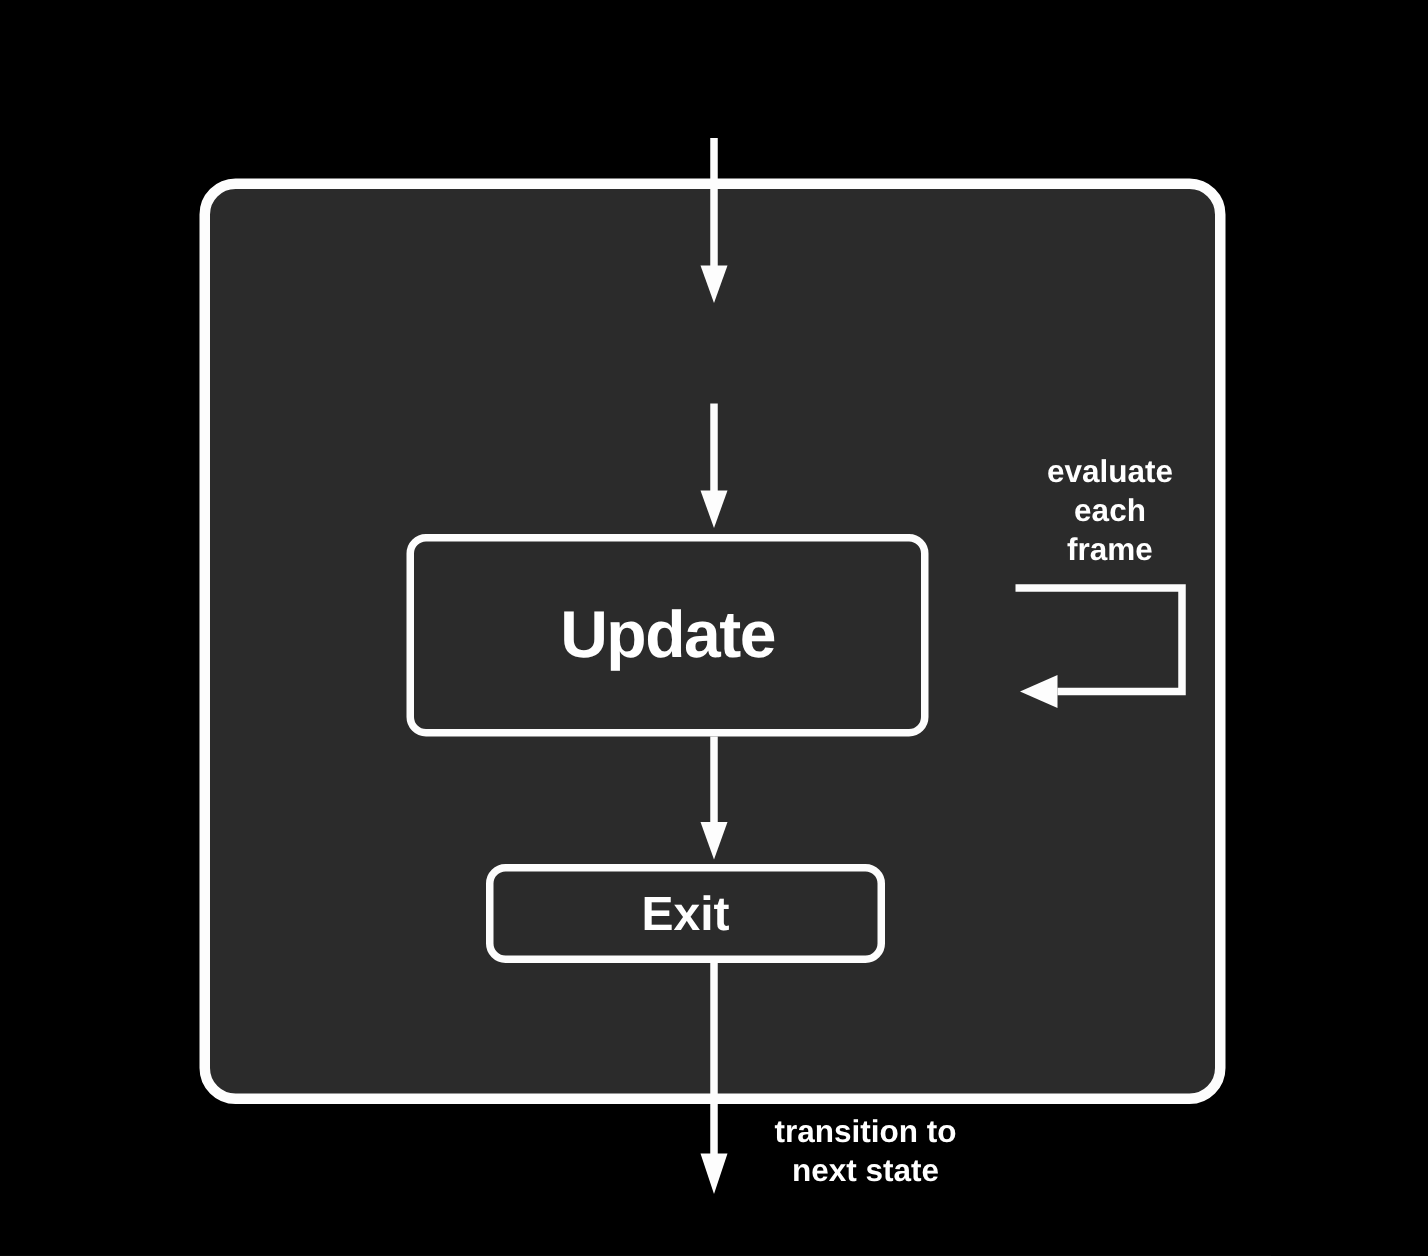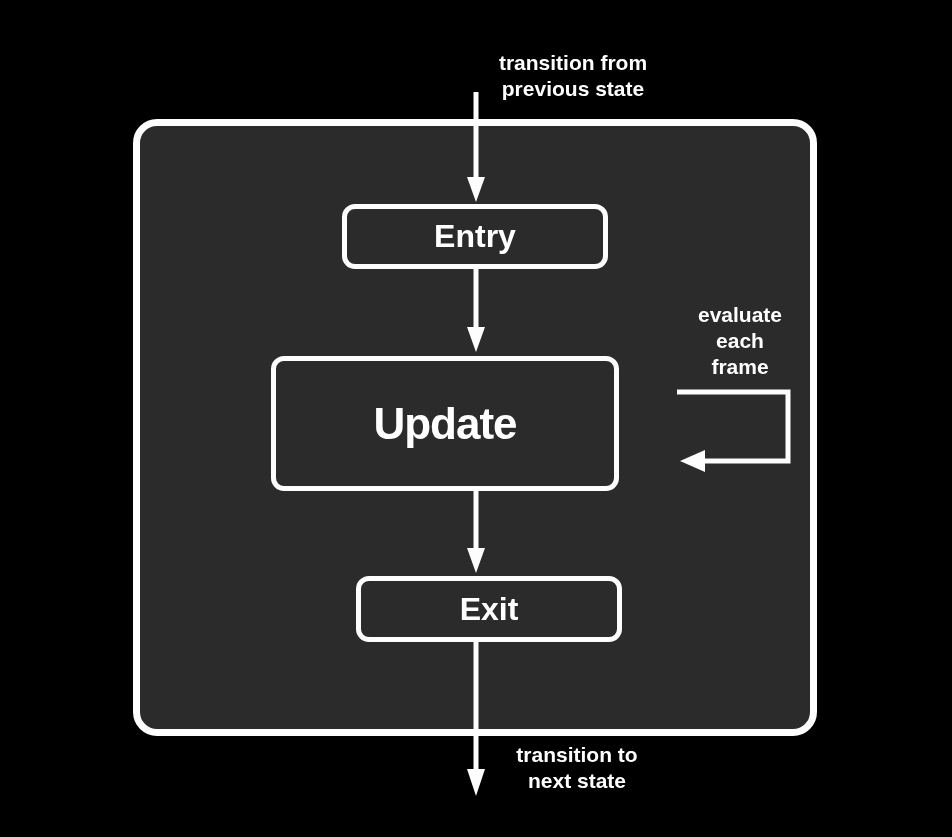--- a/index.html
+++ b/index.html
@@ -43,21 +43,21 @@
     border-radius:13px;
     display:flex;
     align-items:center;
     justify-content:center;
     font-weight:bold;
     color:var(--text);
     background:var(--panel);
   }
   .node-entry{ left:342px; top:204px; width:266px; height:65px; font-size:32px; }
   .node-update{ left:271px; top:356px; width:348px; height:135px; font-size:44px; letter-spacing:-1px; }
-  .node-exit{ left:356px; top:576px; width:266px; height:66px; font-size:32px; }
+  .node-exit{ left:324px; top:576px; width:266px; height:66px; font-size:32px; }
   .annotation{
     position:absolute;
     font-size:21px;
     font-weight:bold;
     line-height:26px;
     text-align:center;
     white-space:pre-line;
     color:var(--text);
   }
   .annotation-incoming{ left:453px; top:50px; width:240px; }
@@ -108,31 +108,26 @@
       <polygon points="467,548 485,548 476,573"></polygon>
     </g>
 
     <g>
       <line x1="476" y1="642" x2="476" y2="772"></line>
       <polygon points="467,769 485,769 476,796"></polygon>
     </g>
   </svg>
 
 
-  <div class="node node-entry">
-    <span>Entry</span>
-  </div>
   <div class="node node-update">
     <span>Update</span>
   </div>
   <div class="node node-exit">
     <span>Exit</span>
   </div>
 
-  <div class="annotation annotation-incoming">transition from
-previous state</div>
   <div class="annotation annotation-outgoing">transition to
 next state</div>
   <div class="annotation annotation-loop">evaluate
 each
 frame</div>
 
 </div>
 
 </body></html>

